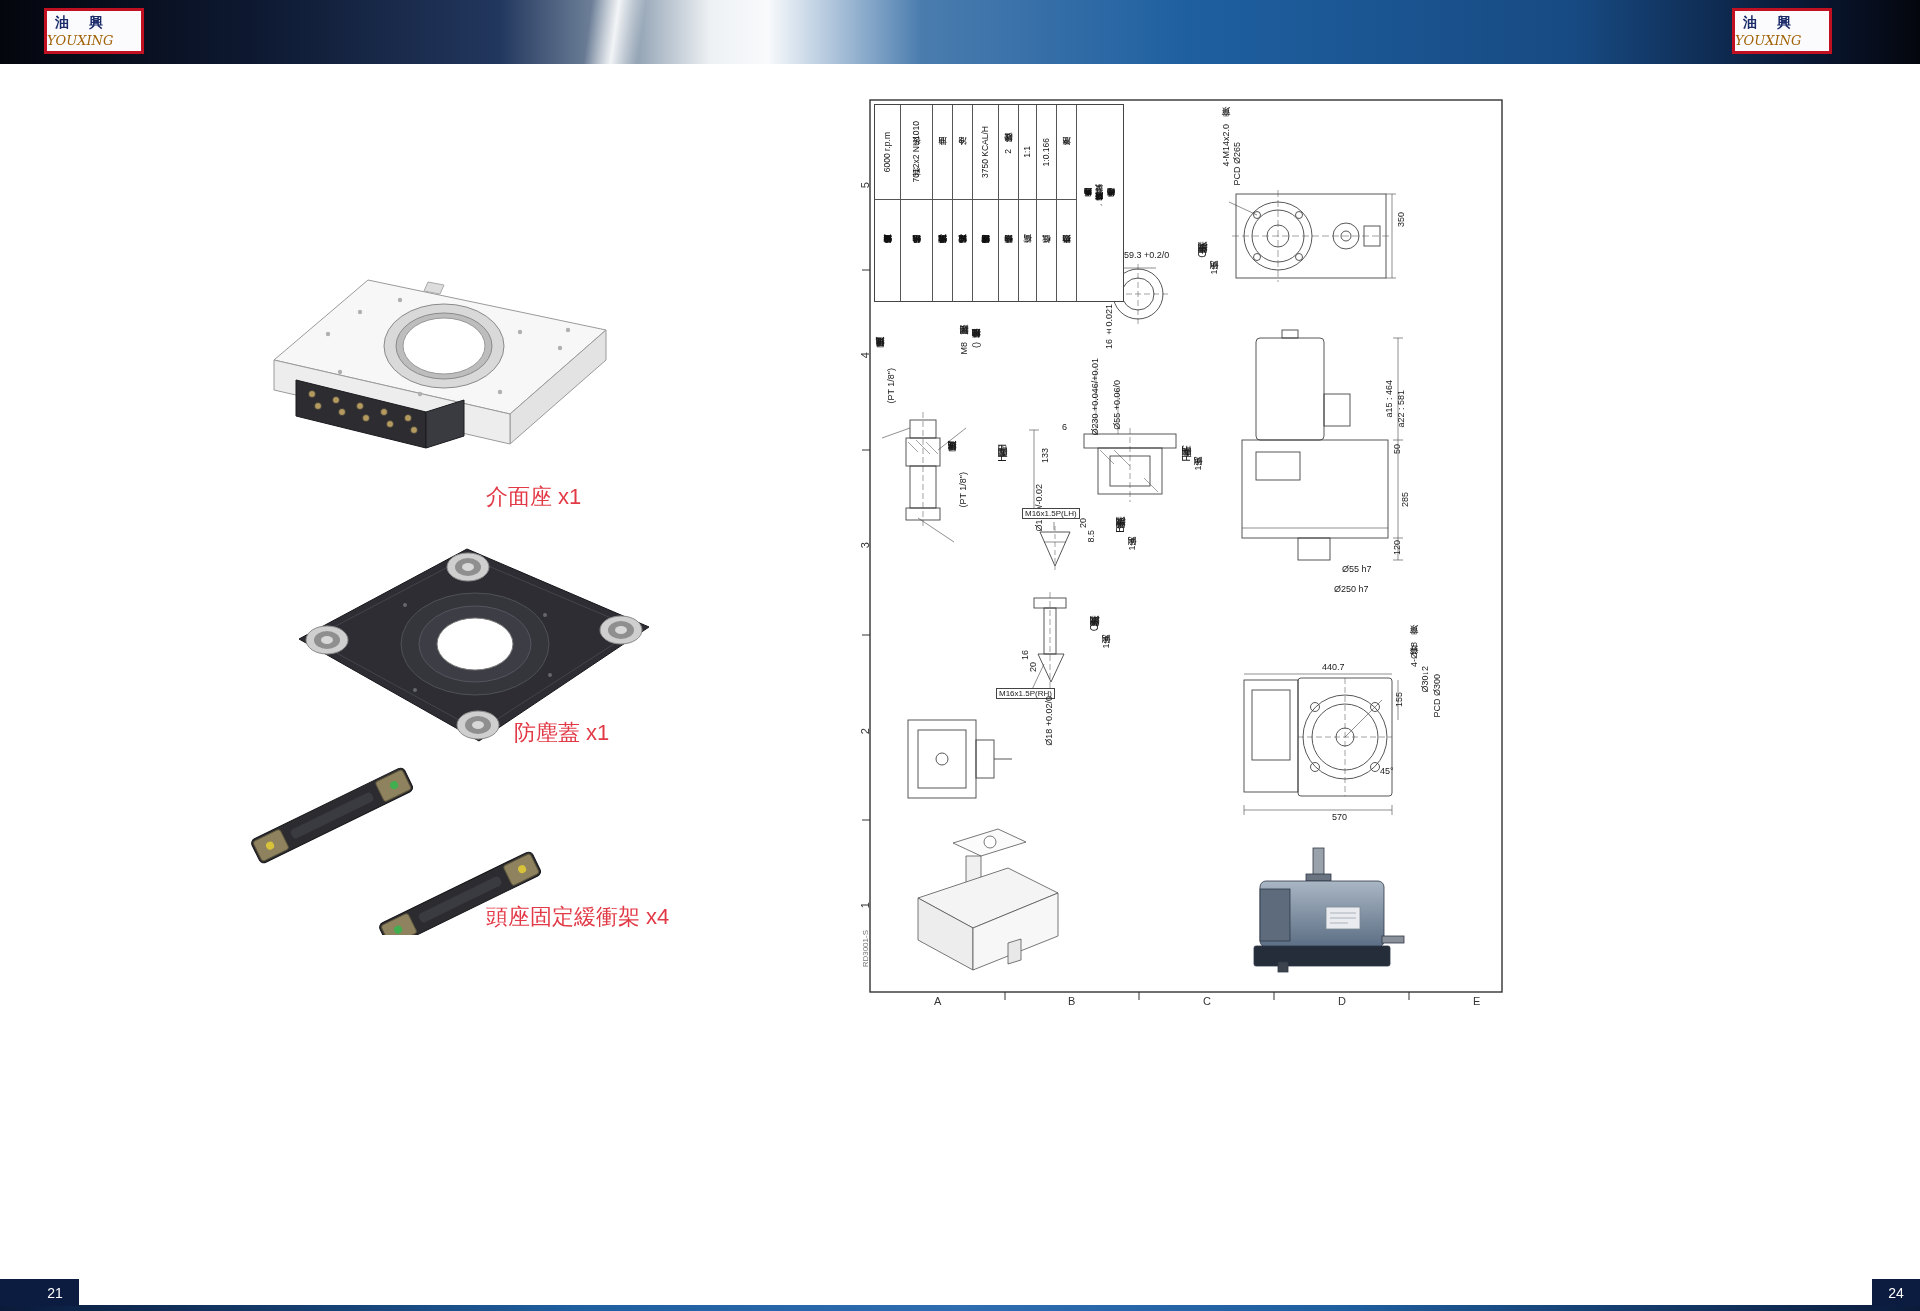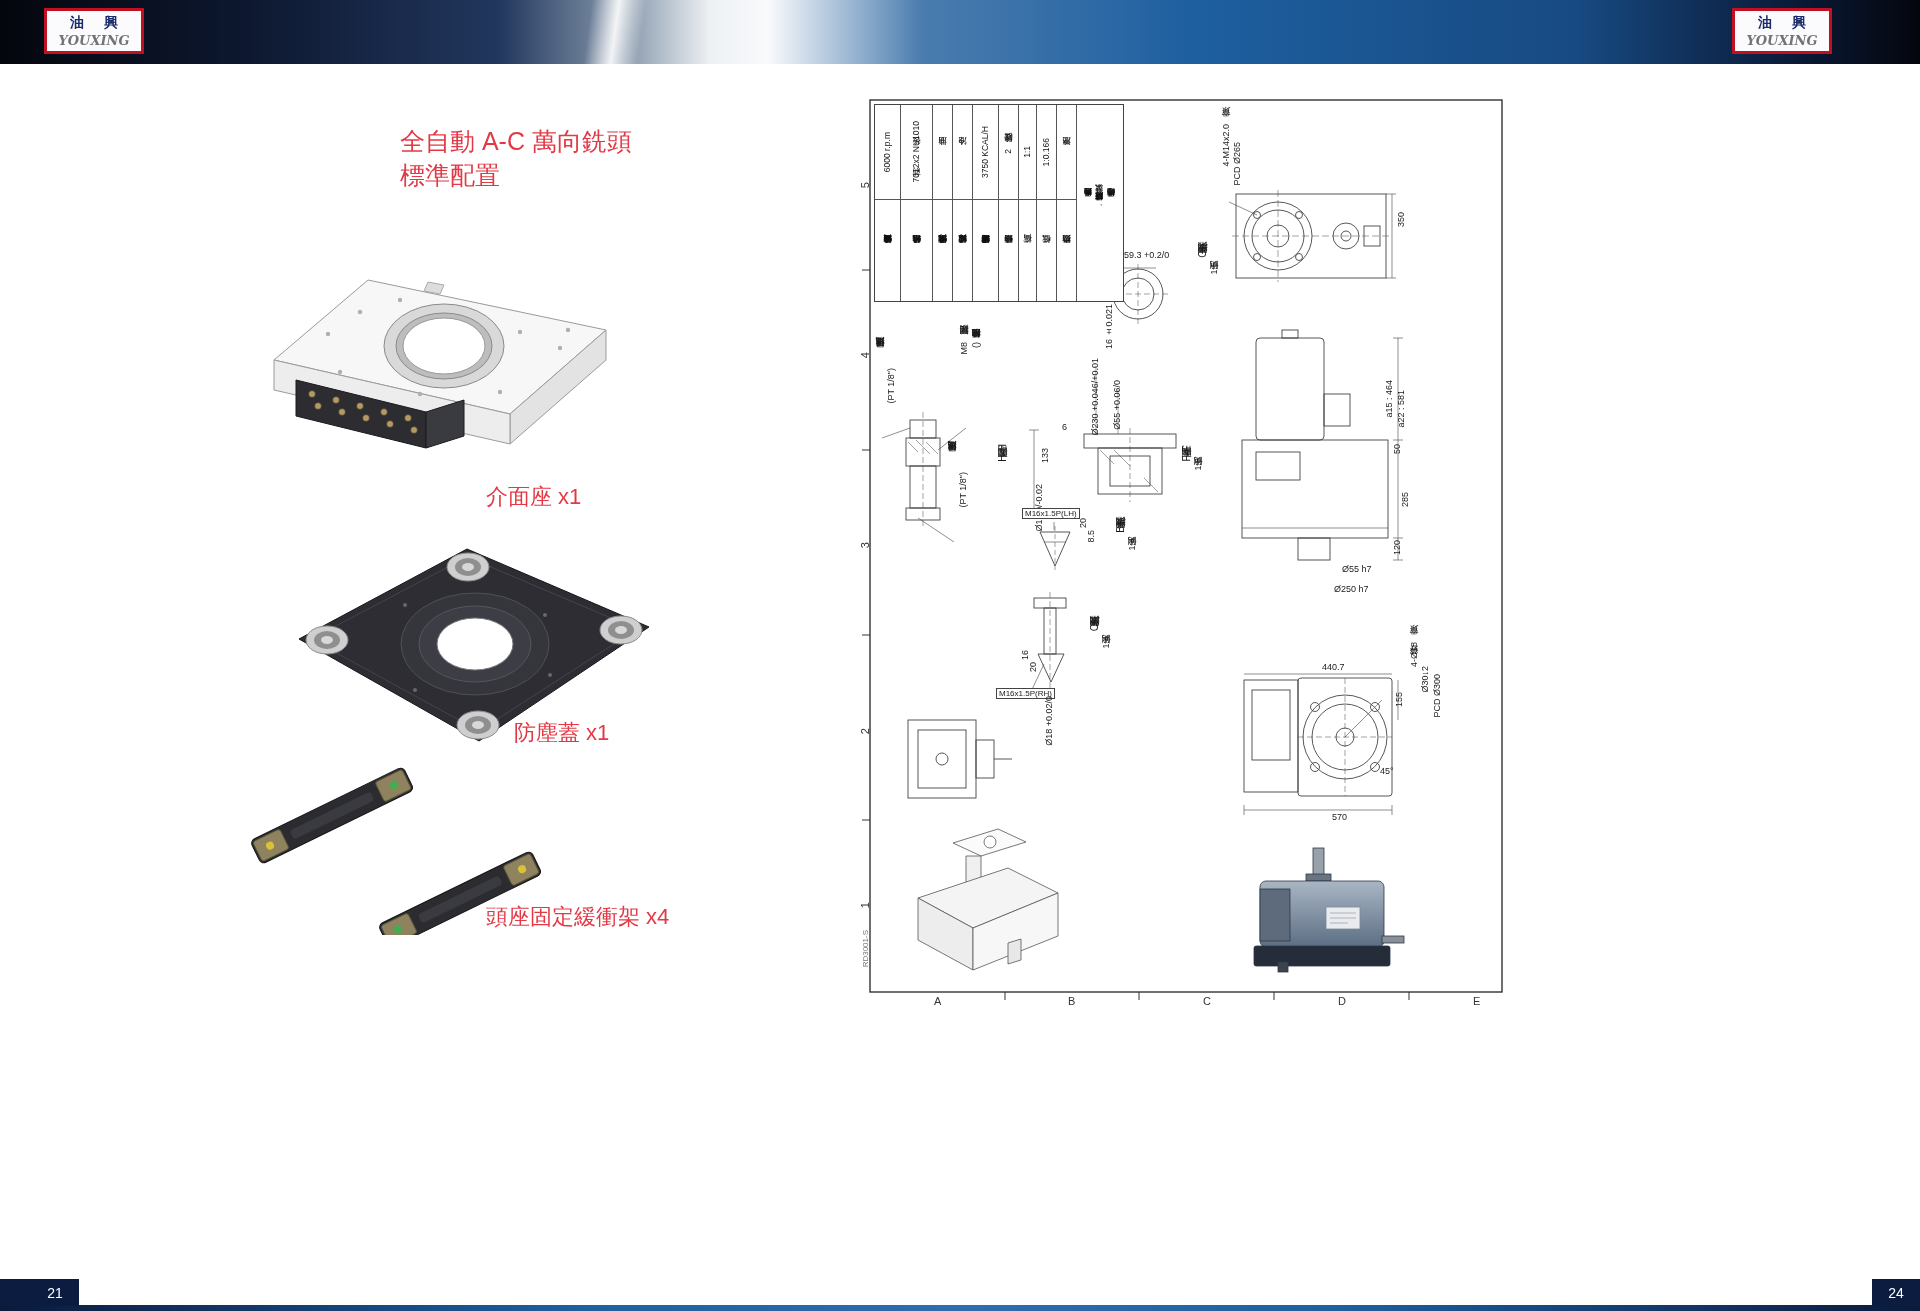--- a/index.html
+++ b/index.html
@@ -5,24 +5,24 @@
   html,body{margin:0;padding:0;}
   body{font-family:"Liberation Sans",sans-serif;background:#fff;}
   .page{position:relative;width:1920px;height:1311px;background:#fff;overflow:hidden;}
 
   
   .header{position:absolute;top:0;left:0;width:100%;height:64px;
     background:linear-gradient(90deg,#04060d 0%,#0d1830 13%,#22375e 26%,#8fa0b2 33%,#eef1f4 37%,#f8fafc 40%,#4a7cae 48%,#1e5fa0 62%,#174a82 82%,#0a1834 94%,#04060d 100%);}
   .header::before{content:"";position:absolute;top:-40px;left:24%;width:16%;height:150px;
     background:linear-gradient(105deg,transparent 42%,rgba(255,255,255,.9) 50%,transparent 58%);transform:rotate(-7deg);}
   .logo{position:absolute;top:8px;width:100px;height:46px;border:3px solid #c01022;background:#fbfbfd;
-    display:flex;flex-direction:column;align-items:center;justify-content:center;gap:1px;box-sizing:border-box;z-index:3;}
+    display:flex;flex-direction:column;justify-content:center;gap:1px;box-sizing:border-box;z-index:3;}
   .logo-left{left:44px;} .logo-right{right:88px;}
   .logo-cn{font-size:14px;font-weight:bold;color:#1a2a6a;letter-spacing:8px;padding-left:8px;}
-  .logo-en{font-family:"DejaVu Serif",serif;font-style:italic;font-weight:bold;font-size:13px;color:#737373;}
+  .logo-en{font-family:"DejaVu Serif",serif;font-style:italic;font-weight:normal;font-size:13px;color:#a16207;}
 
   
   .footer-band{position:absolute;bottom:0;left:0;width:100%;height:6px;
     background:linear-gradient(90deg,#0a1a3a,#1e5fa0 30%,#2e6db0 50%,#1e5fa0 70%,#0a1a3a);}
   .page-num{position:absolute;bottom:5px;width:48px;height:27px;background:#0c1c40;color:#fff;
     font-size:14px;display:flex;align-items:center;justify-content:center;}
   .pn-left{left:0;padding-left:31px;} .pn-right{right:0;}
 
   
   .model-title{position:absolute;left:142px;top:108px;font-family:"DejaVu Serif",serif;font-weight:bold;
@@ -65,24 +65,20 @@
     <div class="logo logo-left">
       <span class="logo-cn">油 興</span>
       <span class="logo-en">YOUXING</span>
     </div>
     <div class="logo logo-right">
       <span class="logo-cn">油 興</span>
       <span class="logo-en">YOUXING</span>
     </div>
   </div>
 
-  <div class="subtitle">
-    <div>全自動 A-C 萬向銑頭</div>
-    <div>標準配置</div>
-  </div>
 
   <svg class="prod" style="left:268px;top:272px" width="380" height="235" viewBox="0 0 380 235">
     <polygon points="100,8 338,58 242,142 6,88" fill="#f7f7f7" stroke="#9a9a9a"></polygon>
     <polygon points="338,58 338,88 242,172 242,142" fill="#e3e3e3" stroke="#9a9a9a"></polygon>
     <polygon points="6,88 242,142 242,172 6,118" fill="#ededed" stroke="#9a9a9a"></polygon>
     <polygon points="160,10 176,13 172,22 156,19" fill="#dddddd" stroke="#aaaaaa"></polygon>
     <ellipse cx="176" cy="74" rx="60" ry="42" fill="#d9d9d9" stroke="#8a8a8a"></ellipse>
     <ellipse cx="176" cy="74" rx="48" ry="33" fill="#bdbdbd" stroke="#8a8a8a"></ellipse>
     <ellipse cx="176" cy="74" rx="41" ry="28" fill="#ffffff" stroke="#9a9a9a"></ellipse>
     <g fill="#b0b0b0">

